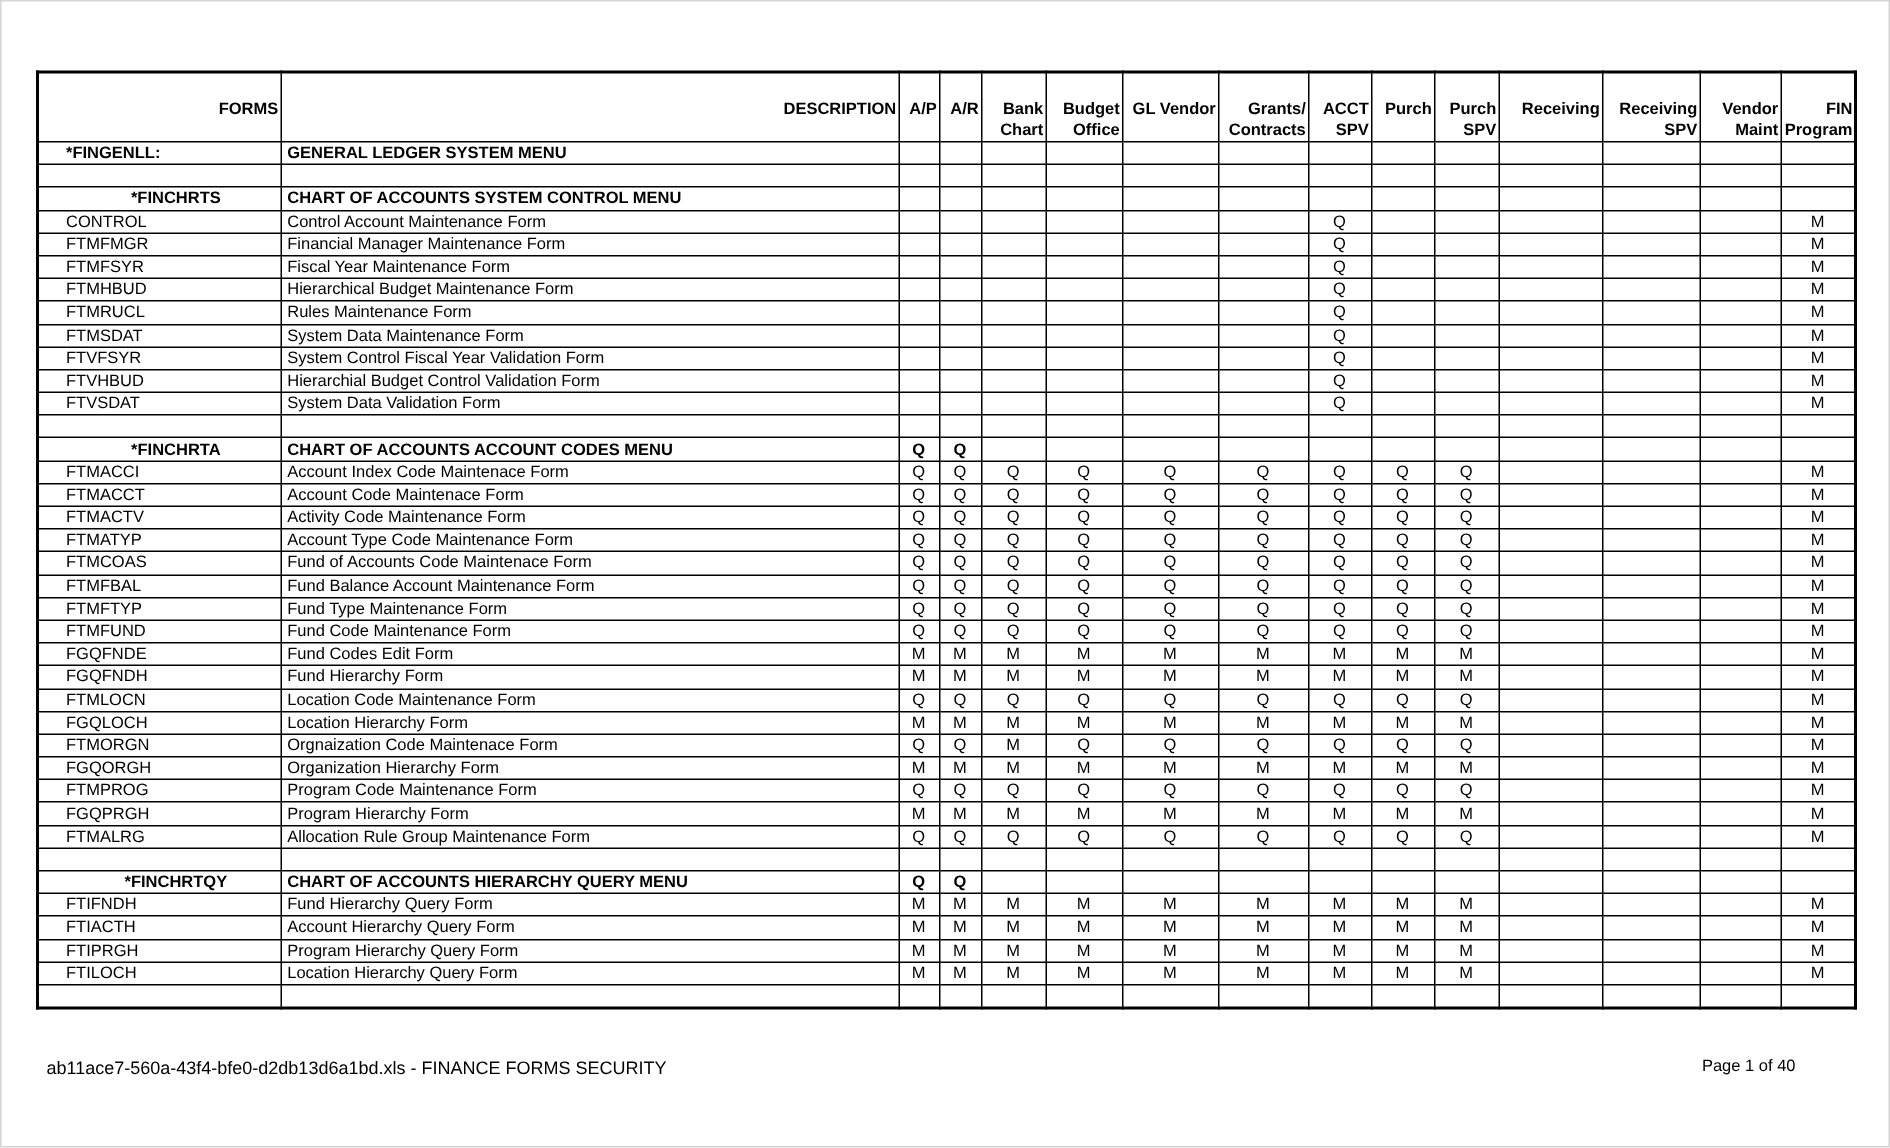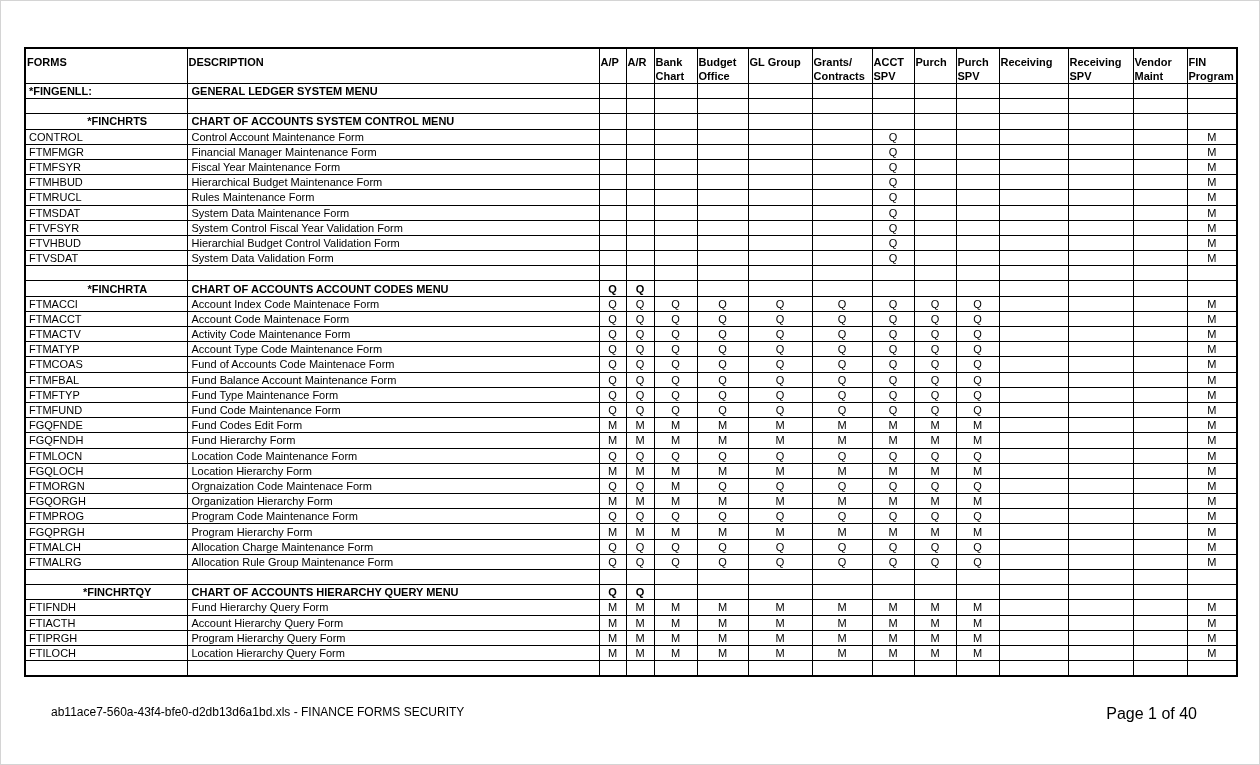--- a/index.html
+++ b/index.html
@@ -21,50 +21,49 @@
     position: absolute;
     left: 23px; top: 46px;
     border-collapse: collapse;
     table-layout: fixed;
     border: 2px solid #000;
   }
   .grid th, .grid td { border: 1px solid #000; box-sizing: border-box; }
   .grid thead th {
     font-size: 11px;
     font-weight: bold;
-    text-align: left;
+    text-align: right;
     vertical-align: top;
     height: 30px;
-    padding: 7px 1px 0 1px;
+    padding: 18px 1px 0 1px;
     line-height: 13.5px;
     white-space: nowrap;
     overflow: hidden;
   }
   .grid tbody td {
     font-size: 11px;
     height: 15.2px;
     line-height: 14px;
     padding: 0 2px;
     white-space: nowrap;
     overflow: hidden;
     vertical-align: middle;
   }
-  .grid td.form { text-align: left; padding-left: 3px; }
+  .grid td.form { text-align: left; padding-left: 18px; }
   .grid td.desc { text-align: left; padding-left: 4px; }
   .grid td.val  { text-align: center; padding: 0; }
   .grid tr.section td, .grid tr.section-indent td { font-weight: bold; }
   .grid tr.section-indent td.form { padding-left: 24px; text-align: center; }
   .footer-left {
     position: absolute; left: 30px; top: 704px;
     font-size: 12px;
-    margin-left: 20px;
   }
   .footer-right {
     position: absolute; right: 62px; top: 704px;
-    font-size: 16px;
+    font-size: 11px;
   }
 </style>
 </head>
 <body>
 
 <div class="page">
   <table class="grid">
     <thead>
       <tr id="header-row">
           <th style="width: 162px;">
@@ -85,21 +84,21 @@
           </th>
           <th style="width: 43px;">
             <div>Bank</div>
             <div>Chart</div>
           </th>
           <th style="width: 51px;">
             <div>Budget</div>
             <div>Office</div>
           </th>
           <th style="width: 64px;">
-            <div>GL Group</div>
+            <div>GL Vendor</div>
             <div></div>
           </th>
           <th style="width: 60px;">
             <div>Grants/</div>
             <div>Contracts</div>
           </th>
           <th style="width: 42px;">
             <div>ACCT</div>
             <div>SPV</div>
           </th>
@@ -628,37 +627,20 @@
           <td class="desc">Program Hierarchy Form</td>
           <td class="val">M</td>
           <td class="val">M</td>
           <td class="val">M</td>
           <td class="val">M</td>
           <td class="val">M</td>
           <td class="val">M</td>
           <td class="val">M</td>
           <td class="val">M</td>
           <td class="val">M</td>
-          <td class="val"></td>
-          <td class="val"></td>
-          <td class="val"></td>
-          <td class="val">M</td>
-        </tr>
-        <tr class="item">
-          <td class="form">FTMALCH</td>
-          <td class="desc">Allocation Charge Maintenance Form</td>
-          <td class="val">Q</td>
-          <td class="val">Q</td>
-          <td class="val">Q</td>
-          <td class="val">Q</td>
-          <td class="val">Q</td>
-          <td class="val">Q</td>
-          <td class="val">Q</td>
-          <td class="val">Q</td>
-          <td class="val">Q</td>
           <td class="val"></td>
           <td class="val"></td>
           <td class="val"></td>
           <td class="val">M</td>
         </tr>
         <tr class="item">
           <td class="form">FTMALRG</td>
           <td class="desc">Allocation Rule Group Maintenance Form</td>
           <td class="val">Q</td>
           <td class="val">Q</td>

